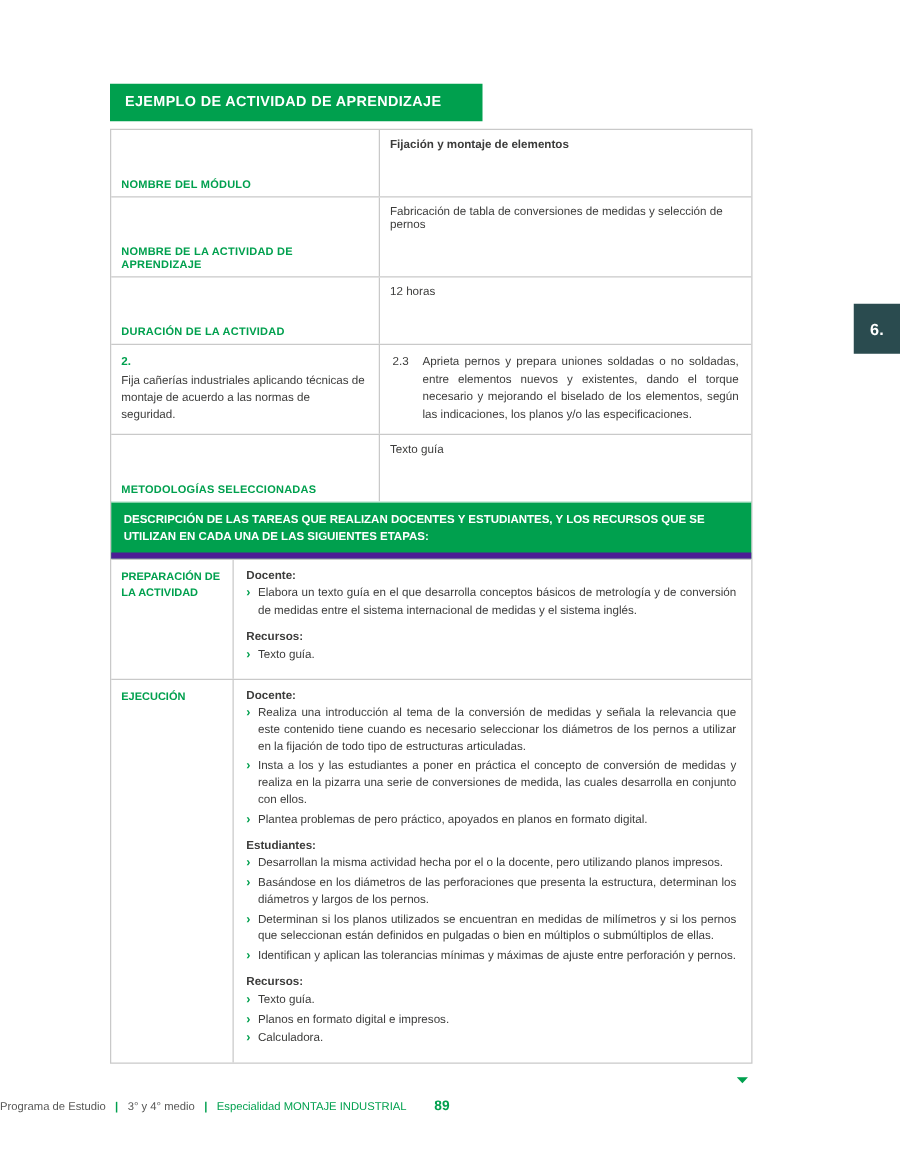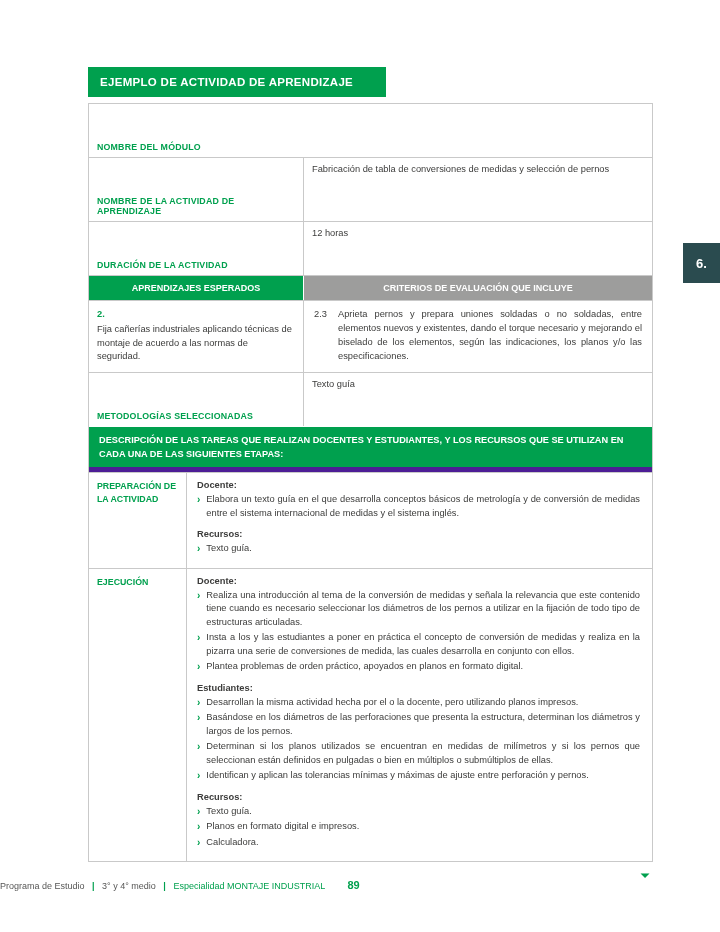--- a/index.html
+++ b/index.html
@@ -12,21 +12,21 @@
   }
   *{margin:0;padding:0;box-sizing:border-box;}
   html,body{width:720px;height:932px;}
   body{
     background:#ffffff;
     font-family:"Liberation Sans",sans-serif;
     color:var(--txt);
     position:relative;
     overflow:hidden;
   }
-  .content{position:absolute;left:88px;top:67px;width:565px;}
+  .content{position:absolute;left:88px;top:67px;width:514px;}
   .title-box{
     display:inline-block;
     background:var(--green);
     color:#fff;
     font-weight:bold;
     font-size:11.5px;
     letter-spacing:.3px;
     padding:9px 16px 9px 12px;
     min-width:298px;
   }
@@ -178,36 +178,33 @@
   </div>
 
   <div class="content">
 
     <div class="title-box">EJEMPLO DE ACTIVIDAD DE APRENDIZAJE</div>
 
     <div class="tbl">
 
       <div class="row">
         <div class="lbl">NOMBRE DEL MÓDULO</div>
+        <div class="val bold">Fijación y montaje de elementos</div>
       </div>
 
       <div class="row">
         <div class="lbl">NOMBRE DE LA ACTIVIDAD DE APRENDIZAJE</div>
         <div class="val">Fabricación de tabla de conversiones de medidas y selección de pernos</div>
       </div>
 
       <div class="row">
         <div class="lbl">DURACIÓN DE LA ACTIVIDAD</div>
         <div class="val">12 horas</div>
       </div>
 
-      <div class="row">
-        <div class="hdr-l">APRENDIZAJES ESPERADOS</div>
-        <div class="hdr-r">CRITERIOS DE EVALUACIÓN QUE INCLUYE</div>
-      </div>
 
       <div class="row">
         <div class="ae-cell">
           <span class="ae-num">2.</span>
           <span>Fija cañerías industriales aplicando técnicas de montaje de acuerdo a las normas de seguridad.</span>
         </div>
         <div class="crit-cell">
           <span class="crit-num">2.3</span>
           <span class="crit-txt">Aprieta pernos y prepara uniones soldadas o no soldadas, entre elementos nuevos y existentes, dando el torque necesario y mejorando el biselado de los elementos, según las indicaciones, los planos y/o las especificaciones.</span>
         </div>
@@ -247,21 +244,21 @@
           <div class="li">
             <span class="b">›</span>
             <span class="t">Realiza una introducción al tema de la conversión de medidas y señala la relevancia que este contenido tiene cuando es necesario seleccionar los diámetros de los pernos a utilizar en la fijación de todo tipo de estructuras articuladas.</span>
           </div>
           <div class="li">
             <span class="b">›</span>
             <span class="t">Insta a los y las estudiantes a poner en práctica el concepto de conversión de medidas y realiza en la pizarra una serie de conversiones de medida, las cuales desarrolla en conjunto con ellos.</span>
           </div>
           <div class="li">
             <span class="b">›</span>
-            <span class="t">Plantea problemas de orden práctico, apoyados en planos en formato digital.</span>
+            <span class="t">Plantea problemas de pero práctico, apoyados en planos en formato digital.</span>
           </div>
 
           <div class="sec-h">Estudiantes:</div>
           <div class="li">
             <span class="b">›</span>
             <span class="t">Desarrollan la misma actividad hecha por el o la docente, pero utilizando planos impresos.</span>
           </div>
           <div class="li">
             <span class="b">›</span>
             <span class="t">Basándose en los diámetros de las perforaciones que presenta la estructura, determinan los diámetros y largos de los pernos.</span>

